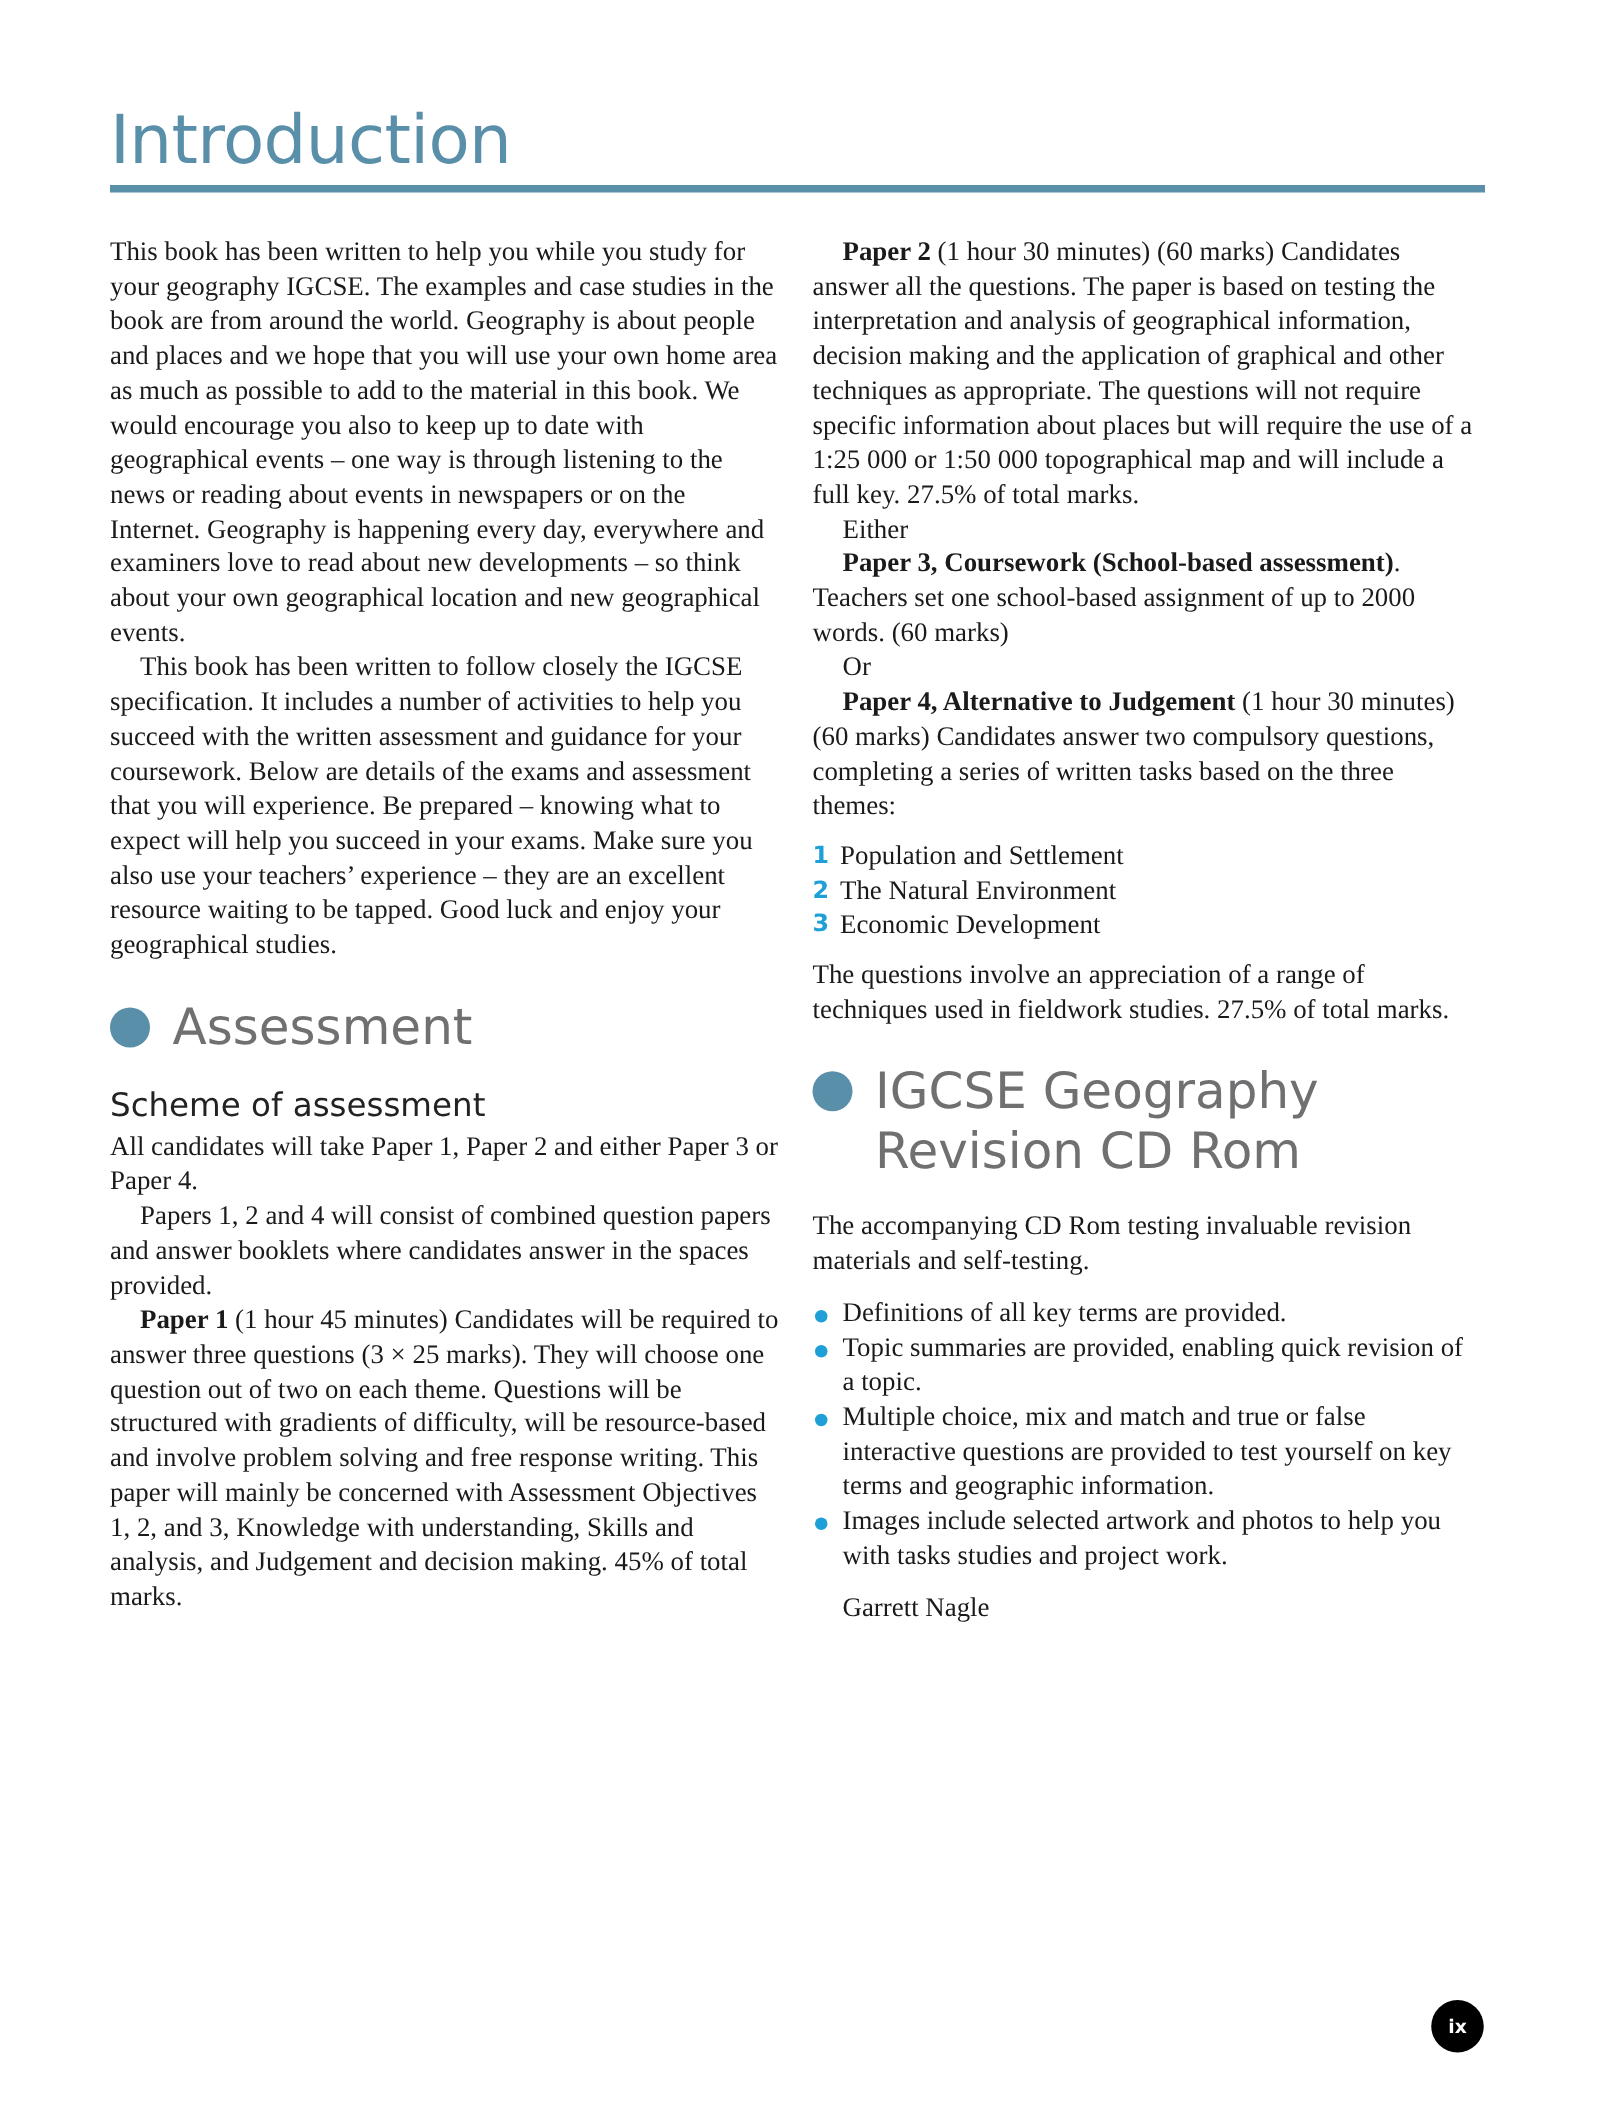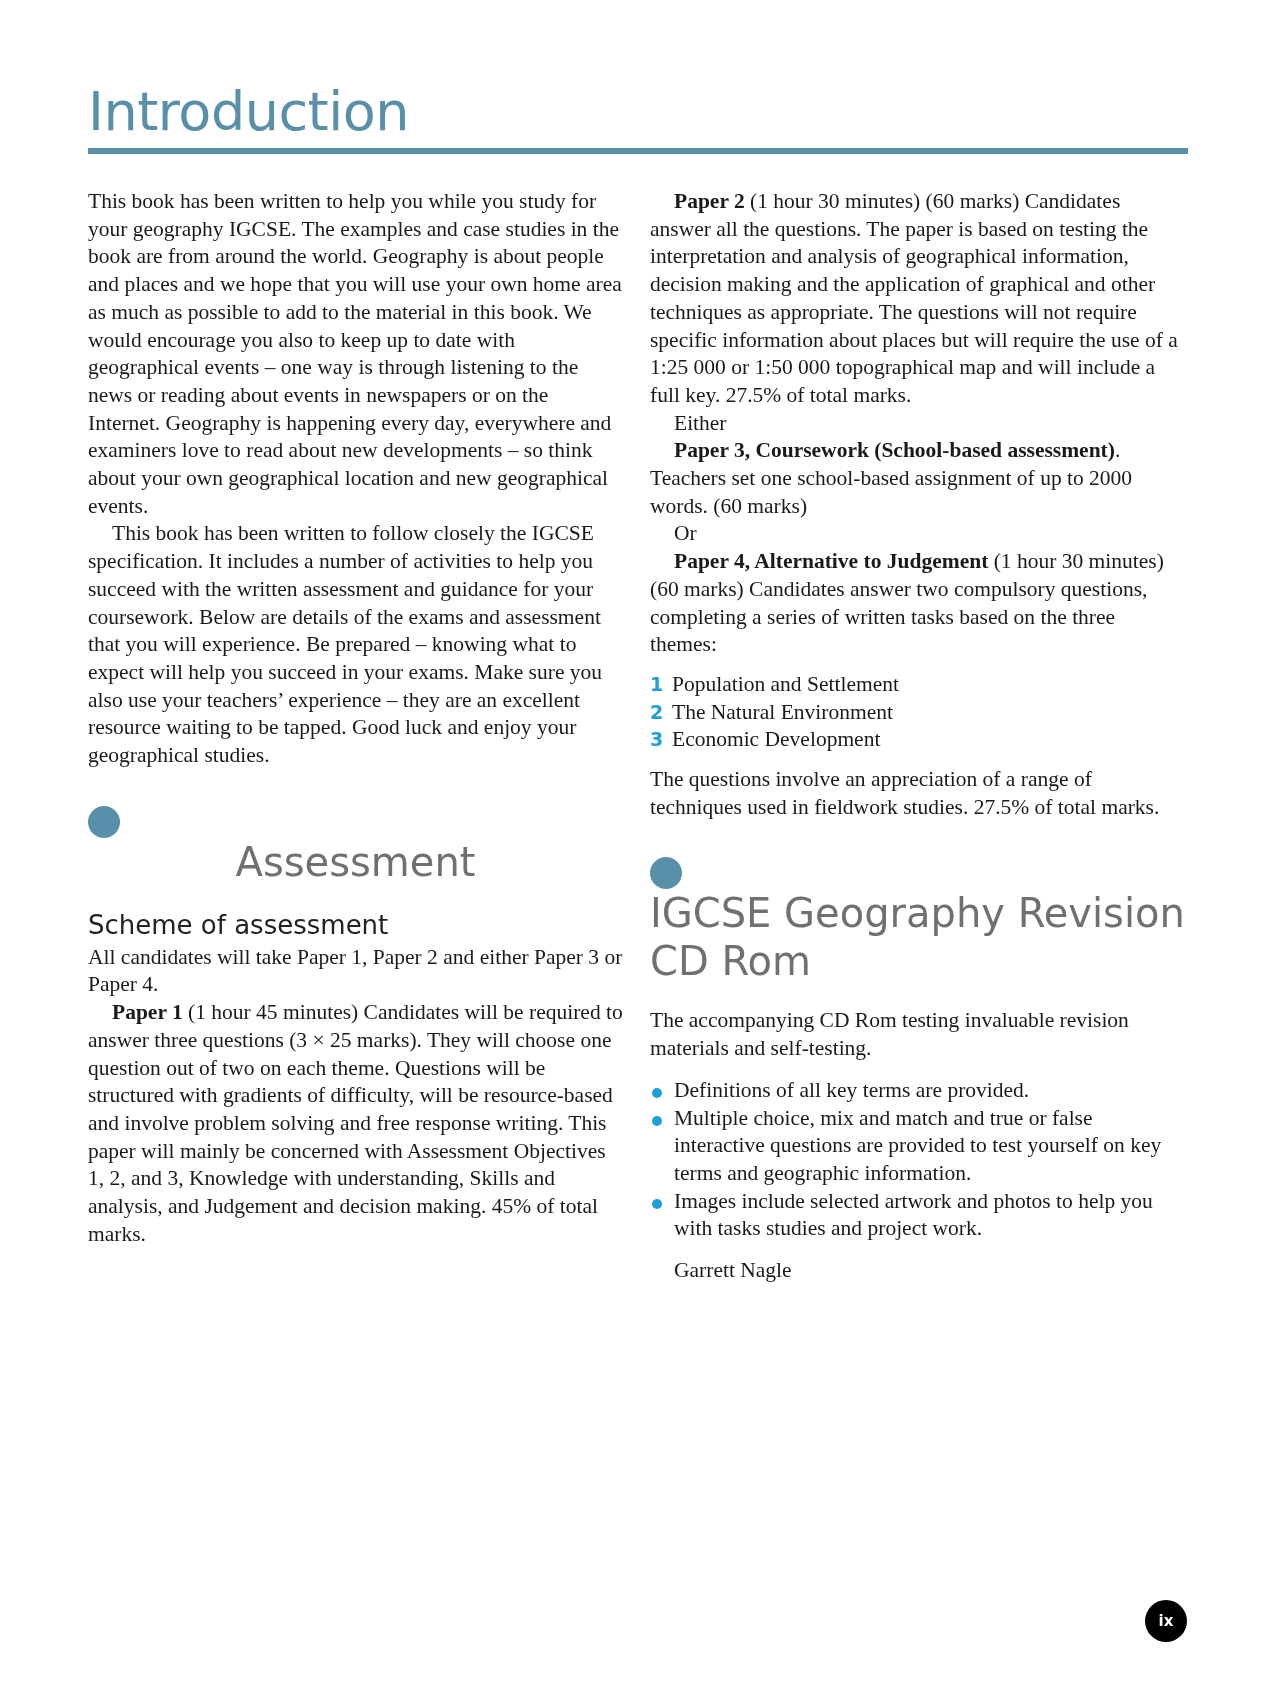--- a/index.html
+++ b/index.html
@@ -6,21 +6,21 @@
   body { width:1280px; height:1691px; position:relative; overflow:hidden; }
   .serif { font-family: "Liberation Serif", "DejaVu Serif", serif; color:#1a1a1a; }
   .sans { font-family: "DejaVu Sans", "Liberation Sans", sans-serif; }
   .page-title { position:absolute; left:88px; top:80px; font-size:54px; color:#5a8fa9; letter-spacing:-0.5px; }
   .title-rule { position:absolute; left:88px; top:148px; width:1100px; height:6px; background:#5a8fa9; }
   .col { position:absolute; top:188px; width:535px; font-size:21.5px; line-height:27.7px; }
   .col-left { left:88px; }
   .col-right { left:650px; }
   p { margin:0; }
   .indent { text-indent:24px; }
-  .h2 { display:flex; align-items:center; color:#707072; font-size:40px; margin:28px 0 22px 0; line-height:48px;flex-direction:column; }
+  .h2 { display:flex; align-items:center; color:#707072; font-size:40px; margin:28px 0 22px 0; line-height:48px; }
   .h2 .dot { width:32px; height:32px; border-radius:50%; background:#5a8fa9; flex:0 0 32px; margin-right:18px; margin-top:-4px; align-self:flex-start; margin-top:8px; }
   .h3 { font-size:26px; color:#222; margin:4px 0 2px 0; line-height:34px; }
   .numlist { margin:12px 0 12px 0; padding:0; list-style:none; }
   .numlist li { display:flex; }
   .numlist .num { color:#1e9fd6; font-weight:bold; width:22px; font-family:"DejaVu Sans", sans-serif; font-size:19px; }
   .bullets { margin:14px 0 14px 0; padding:0; list-style:none; }
   .bullets li { display:flex; }
   .bullets .b { width:10px; height:10px; border-radius:50%; background:#1e9fd6; flex:0 0 10px; margin:11px 12px 0 2px; }
   .authors { margin-left:24px; margin-top:10px; }
   .page-num { position:absolute; left:1145px; top:1600px; width:42px; height:42px; border-radius:50%; background:#000000; color:#fff; font-weight:bold; font-size:15px; display:flex; align-items:center; justify-content:center; }
@@ -35,20 +35,21 @@
   <p>This book has been written to help you while you study for your geography IGCSE. The examples and case studies in the book are from around the world. Geography is about people and places and we hope that you will use your own home area as much as possible to add to the material in this book. We would encourage you also to keep up to date with geographical events – one way is through listening to the news or reading about events in newspapers or on the Internet. Geography is happening every day, everywhere and examiners love to read about new developments – so think about your own geographical location and new geographical events.</p>
   <p class="indent">This book has been written to follow closely the IGCSE specification. It includes a number of activities to help you succeed with the written assessment and guidance for your coursework. Below are details of the exams and assessment that you will experience. Be prepared – knowing what to expect will help you succeed in your exams. Make sure you also use your teachers’ experience – they are an excellent resource waiting to be tapped. Good luck and enjoy your geographical studies.</p>
 
   <div class="h2 sans">
     <span class="dot"></span>
     <span>Assessment</span>
   </div>
 
   <div class="h3 sans">Scheme of assessment</div>
   <p>All candidates will take Paper 1, Paper 2 and either Paper 3 or Paper 4.</p>
+  <p class="indent">Papers 1, 2 and 4 will consist of combined question papers and answer booklets where candidates answer in the spaces provided.</p>
   <p class="indent"><b>Paper 1</b><span> (1 hour 45 minutes) Candidates will be required to answer three questions (3 × 25 marks). They will choose one question out of two on each theme. Questions will be structured with gradients of difficulty, will be resource-based and involve problem solving and free response writing. This paper will mainly be concerned with Assessment Objectives 1, 2, and 3, Knowledge with understanding, Skills and analysis, and Judgement and decision making. 45% of total marks.</span></p>
 </div>
 
 <div class="col col-right serif">
   <p class="indent"><b>Paper 2</b><span> (1 hour 30 minutes) (60 marks) Candidates answer all the questions. The paper is based on testing the interpretation and analysis of geographical information, decision making and the application of graphical and other techniques as appropriate. The questions will not require specific information about places but will require the use of a 1:25 000 or 1:50 000 topographical map and will include a full key. 27.5% of total marks.</span></p>
   <p class="indent">Either</p>
   <p class="indent"><b>Paper 3, Coursework (School-based assessment)</b><span>. Teachers set one school-based assignment of up to 2000 words. (60 marks)</span></p>
   <p class="indent">Or</p>
   <p class="indent"><b>Paper 4, Alternative to Judgement</b><span> (1 hour 30 minutes) (60 marks) Candidates answer two compulsory questions, completing a series of written tasks based on the three themes:</span></p>
 
@@ -74,20 +75,24 @@
   </div>
   <p>The accompanying CD Rom testing invaluable revision materials and self-testing.</p>
 
   <ul class="bullets">
     <li>
         <span class="b"></span>
         <span>Definitions of all key terms are provided.</span>
       </li>
     <li>
         <span class="b"></span>
+        <span>Topic summaries are provided, enabling quick revision of a topic.</span>
+      </li>
+    <li>
+        <span class="b"></span>
         <span>Multiple choice, mix and match and true or false interactive questions are provided to test yourself on key terms and geographic information.</span>
       </li>
     <li>
         <span class="b"></span>
         <span>Images include selected artwork and photos to help you with tasks studies and project work.</span>
       </li>
   </ul>
 
   <div class="authors">
     <div>Garrett Nagle</div>

